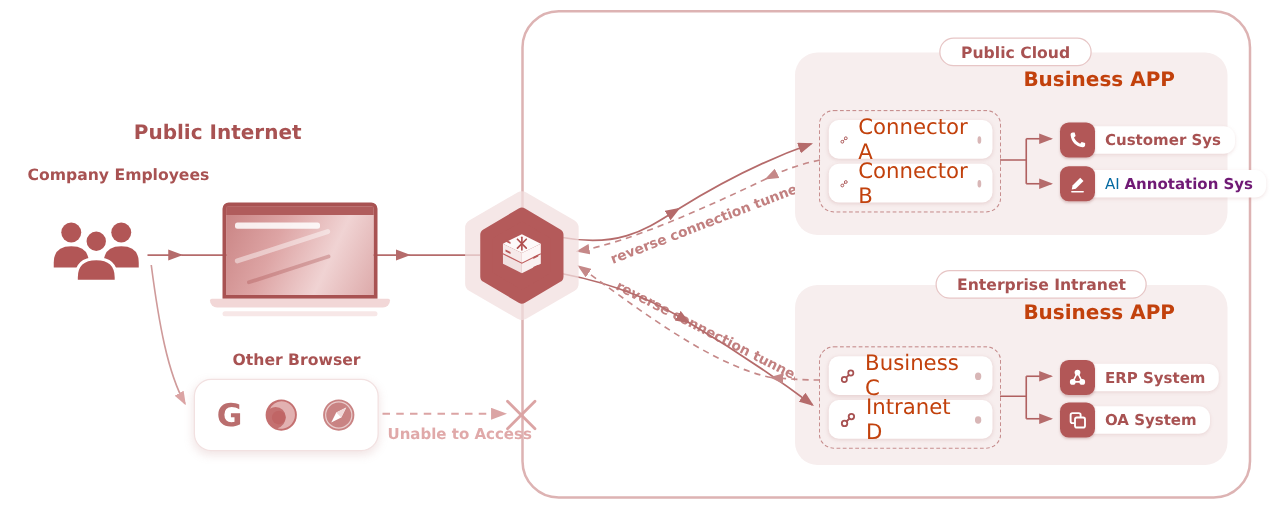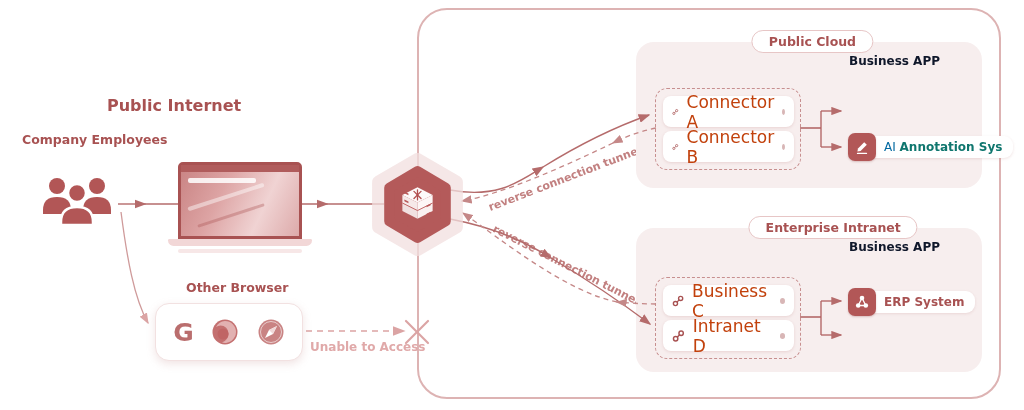--- a/index.html
+++ b/index.html
@@ -56,22 +56,22 @@
 
   
   .panel { position:absolute; left:636px; width:346px; background:#f7eeee; border-radius:18px; }
   .panel.cloud { top:42px; height:146px; }
   .panel.intranet { top:228px; height:144px; }
   .panel-pill { position:absolute; top:-12px; transform:translateX(-50%);
     background:#fff; border:1.5px solid #e7c6c6; border-radius:999px;
     padding:3px 16px; font-size:12.5px; font-weight:bold; color:#a85252; white-space:nowrap;text-align:center; }
   .panel.cloud .panel-pill { left:51%; }
   .panel.intranet .panel-pill { left:57%; }
-  .business-app { position:absolute; top:12px; right:42px; font-size:12px; font-weight:bold;
-    color:#0f172a; }
+  .business-app { position:absolute; top:12px; right:42px; font-size:16px; font-weight:bold;
+    color:#c2410c; }
 
   .dashed-box { position:absolute; left:19px; width:146px; height:82px;
     border:1.6px dashed #c78f8f; border-radius:12px; }
   .panel.cloud .dashed-box { top:46px; }
   .panel.intranet .dashed-box { top:49px; }
   .conn-card { position:absolute; left:7px; width:131px; height:31px; background:#fff;
     border-radius:8px; box-shadow:0 1px 3px rgba(190,130,130,.25);
     display:flex; align-items:center; padding:0 9px; gap:8px; }
   .conn-card.first { top:7px; }
   .conn-card.second { top:42px; }
@@ -83,21 +83,21 @@
   .panel.cloud .sys-row.second { top:91px; }
   .panel.intranet .sys-row.first { top:60px; }
   .panel.intranet .sys-row.second { top:94px; }
   .sys-icon { width:28px; height:28px; border-radius:7px; background:#b25757;
     display:flex; align-items:center; justify-content:center; flex:0 0 auto;
     box-shadow:0 1px 2px rgba(150,80,80,.3); z-index:2; }
   .sys-label { margin-left:-4px; background:#fff; border-radius:0 9px 9px 0; padding:4px 11px 4px 12px;
     font-size:12px; font-weight:bold; color:#a85252; white-space:nowrap;
     box-shadow:0 1px 3px rgba(190,130,130,.22); }
   .sys-label .prefix { color:#0369a1; font-weight:normal; }
-  .sys-label .dark { color:#0f766e; }
+  .sys-label .dark { color:#701a75; }
 
   
   .overlay { position:absolute; left:0; top:0; z-index:3; pointer-events:none; }
   .above { z-index:4; }
   .mid { z-index:2; }
 </style>
 </head>
 <body>
 
 <div class="canvas">
@@ -250,20 +250,30 @@
             <circle cx="4" cy="10" r="2.4"></circle>
               <circle cx="10" cy="4" r="2.4"></circle>
             <path d="M5.7,8.3 L8.3,5.7"></path>
           </g>
         </svg>
         <span class="conn-label">Connector B</span>
         <span class="conn-dot"></span>
       </div>
     </div>
 
+    <div class="sys-row first">
+      <div class="sys-icon">
+        <svg width="16" height="16" viewBox="0 0 16 16">
+          <path d="M4.2,2 C3,2 2.3,2.9 2.5,4.1 C3.3,9.6 6.6,12.9 12,13.7 C13.2,13.9 14.1,13.2 14.1,12 L14.1,10.4 L11.3,9.6 L10.1,10.9 C7.9,9.9 6.2,8.2 5.2,6 L6.5,4.8 L5.7,2 Z" fill="#fff"></path>
+        </svg>
+      </div>
+      <div class="sys-label">
+        <span>Customer Sys</span>
+      </div>
+    </div>
     <div class="sys-row second">
       <div class="sys-icon">
         <svg width="16" height="16" viewBox="0 0 16 16">
           <path d="M4,9.4 L10.2,3.2 L12.8,5.8 L6.6,12 L3.4,12.6 Z" fill="#fff"></path>
           <path d="M3.5,14.4 L12.5,14.4" stroke="#fff" stroke-width="1.3" stroke-linecap="round"></path>
         </svg>
       </div>
       <div class="sys-label">
         <span class="prefix">AI </span><span class="dark">Annotation Sys</span>
       </div>
@@ -309,15 +319,26 @@
           </g>
           <g stroke="#fff" stroke-width="1.3" fill="none">
             <path d="M8,4 L4.2,11.5 L11.8,11.5 Z"></path>
           </g>
         </svg>
       </div>
       <div class="sys-label">
         <span>ERP System</span>
       </div>
     </div>
+    <div class="sys-row second">
+      <div class="sys-icon">
+        <svg width="16" height="16" viewBox="0 0 16 16">
+          <rect x="2.5" y="2.5" width="8" height="8" rx="1.5" fill="none" stroke="#fff" stroke-width="1.5"></rect>
+          <rect x="6" y="6" width="8" height="8" rx="1.5" fill="#b25757" stroke="#fff" stroke-width="1.5"></rect>
+        </svg>
+      </div>
+      <div class="sys-label">
+        <span>OA System</span>
+      </div>
+    </div>
   </div>
 
 </div>
 
 </body></html>

